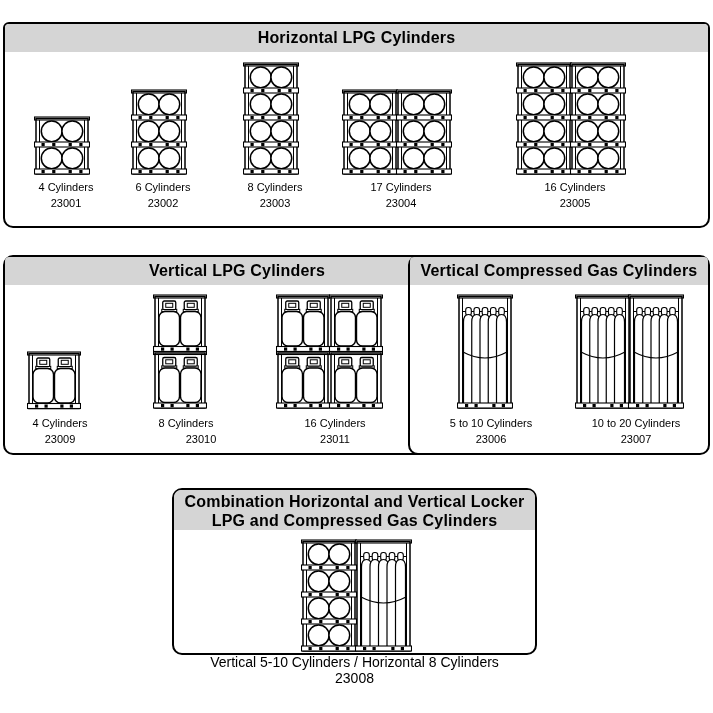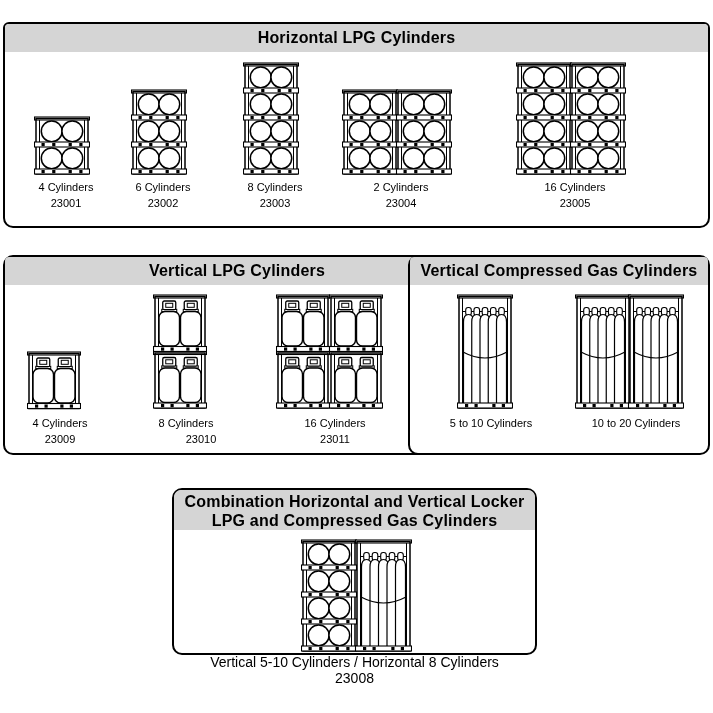--- a/index.html
+++ b/index.html
@@ -261,21 +261,21 @@
         <rect x="99.3" y="108" width="3.2" height="3.2" fill="#000000"></rect>
       </svg>
     </div>
 
   <div class="lbl" style="left:-5px;top:155px;width:120px">4 Cylinders</div>
   <div class="code" style="left:-5px;top:171px;width:120px">23001</div>
   <div class="lbl" style="left:92px;top:155px;width:120px">6 Cylinders</div>
   <div class="code" style="left:92px;top:171px;width:120px">23002</div>
   <div class="lbl" style="left:204px;top:155px;width:120px">8 Cylinders</div>
   <div class="code" style="left:204px;top:171px;width:120px">23003</div>
-  <div class="lbl" style="left:330px;top:155px;width:120px">2 Cylinders</div>
+  <div class="lbl" style="left:330px;top:155px;width:120px">17 Cylinders</div>
   <div class="code" style="left:330px;top:171px;width:120px">23004</div>
   <div class="lbl" style="left:504px;top:155px;width:120px">16 Cylinders</div>
   <div class="code" style="left:504px;top:171px;width:120px">23005</div>
 </div>
 
 <div class="panel p2">
   <div class="panel-header hdr-1line">Vertical LPG Cylinders</div>
 
   <div class="fig" style="left:22px;top:94px">
       <svg width="54" height="59.5" viewBox="0 0 54 59.5" xmlns="http://www.w3.org/2000/svg">
@@ -486,21 +486,23 @@
         <path d="M 59 58 Q 81 70 103 58" fill="none" stroke="#000000" stroke-width="1.1"></path>
         <rect x="53.5" y="109" width="55" height="5" rx="0" fill="#fff" stroke="#000000" stroke-width="1.1"></rect>
         <rect x="61" y="110" width="3.2" height="3.2" fill="#000000"></rect>
         <rect x="70.5" y="110" width="3.2" height="3.2" fill="#000000"></rect>
         <rect x="88.3" y="110" width="3.2" height="3.2" fill="#000000"></rect>
         <rect x="97.8" y="110" width="3.2" height="3.2" fill="#000000"></rect>
       </svg>
     </div>
 
   <div class="lbl" style="left:0px;top:158px;width:150px">5 to 10 Cylinders</div>
+  <div class="code" style="left:0px;top:174px;width:150px">23006</div>
   <div class="lbl" style="left:145px;top:158px;width:150px">10 to 20 Cylinders</div>
+  <div class="code" style="left:145px;top:174px;width:150px">23007</div>
 </div>
 
 <div class="panel p4">
   <div class="panel-header hdr-2line">
     <div>Combination Horizontal and Vertical Locker</div>
     <div>LPG and Compressed Gas Cylinders</div>
   </div>
 
   <div class="fig" style="left:127px;top:49px">
       <svg width="111" height="114" viewBox="0 0 111 114" xmlns="http://www.w3.org/2000/svg">

